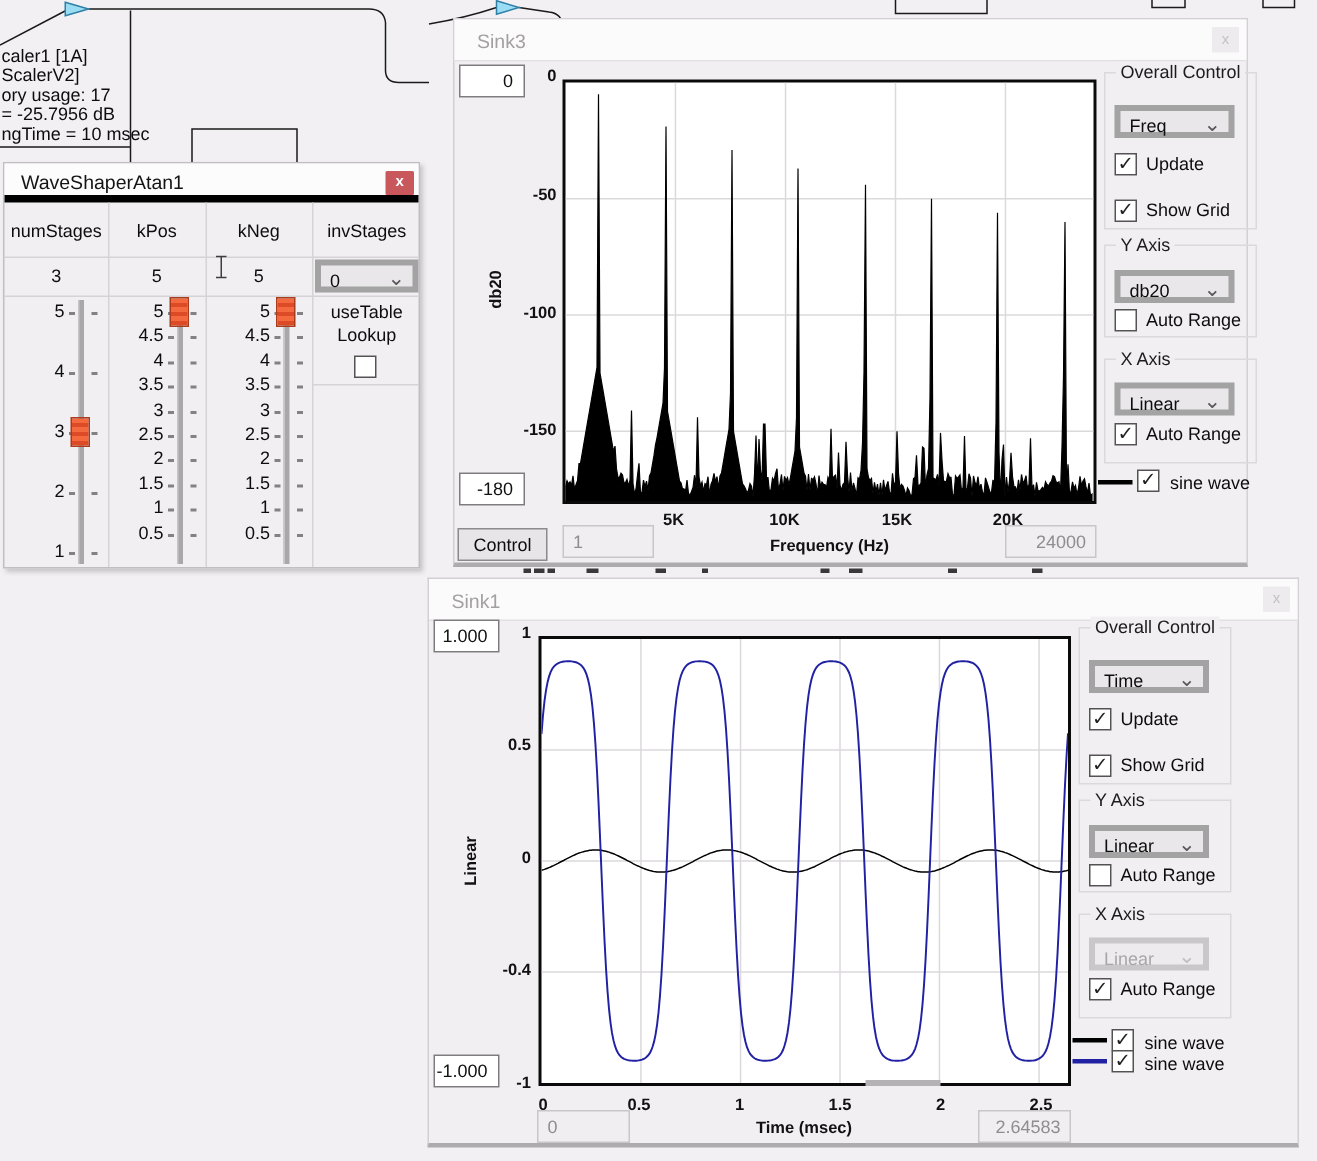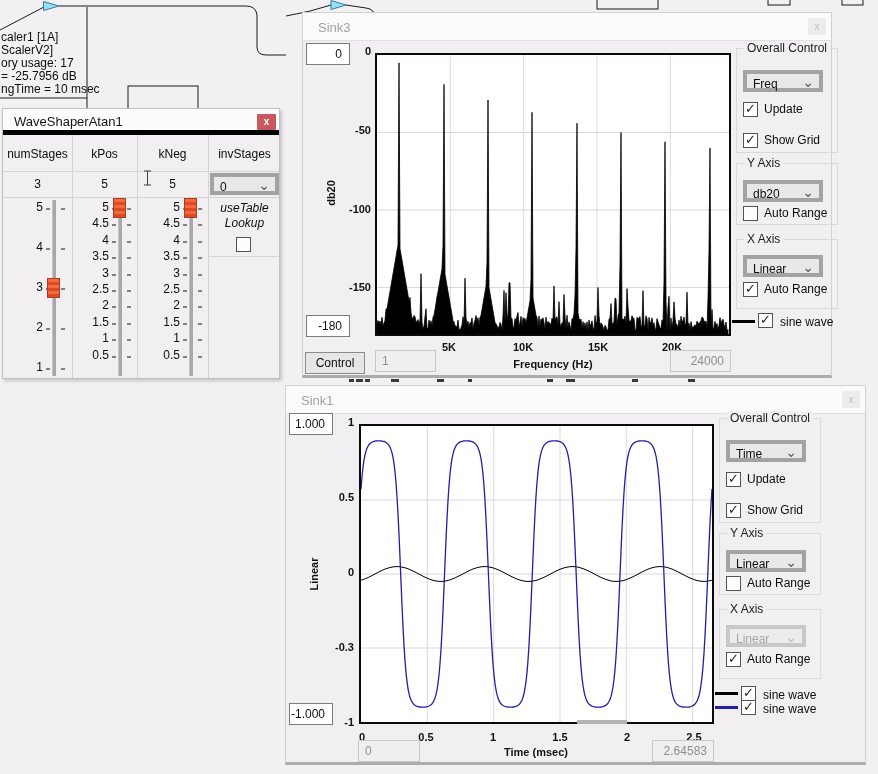--- a/index.html
+++ b/index.html
@@ -53,21 +53,21 @@
   .vsep { position:absolute; width:1px; background:#d6d3d6; top:26px; bottom:0; }
   .hsep { position:absolute; height:1px; background:#d6d3d6; }
   .col-head { position:absolute; top:38px; font-size:12px; text-align:center; color:#0d0d0d; }
   .col-val { position:absolute; top:68px; font-size:12px; text-align:center; color:#0d0d0d; }
   .slider-col { position:absolute; inset:0; pointer-events:none; }
   .sl-label { position:absolute; font-size:12px; text-align:right; color:#0d0d0d; }
   .sl-dash { position:absolute; width:4px; height:2px; background:#848184; }
   .sl-track { position:absolute; width:4px; background:#aaa7aa; border-left:1px solid #c8c5c8; }
   .sl-handle { position:absolute; width:13px; height:20px; border:1px solid #a83c1e;
                background:repeating-linear-gradient(180deg,#f5693f 0 3px,#dd4b26 3px 6px); pointer-events:auto; }
-  .lookup { position:absolute; left:205px; top:92px; width:73px; font-size:12px; text-align:center; line-height:15px; color:#0d0d0d;font-style:italic; }
+  .lookup { position:absolute; left:205px; top:92px; width:73px; font-size:12px; text-align:center; line-height:15px; color:#0d0d0d; }
 </style>
 </head>
 <body>
 
 <div id="stage">
 
   <svg id="bg-svg" width="878" height="774">
     <path d="M0,30 L44,7" stroke="#1a1a1a" fill="none"></path>
     <path d="M59,6 H246 Q256,6 257,15 V47 Q257,55 266,55 H286" stroke="#1a1a1a" fill="none"></path>
     <path d="M87,7 V120" stroke="#1a1a1a" fill="none"></path>
@@ -207,21 +207,21 @@
           <path d="M66.3,0V296M132.7,0V296M199.0,0V296M265.3,0V296M331.7,0V296M0,74.0H351M0,148.0H351M0,222.0H351" fill="none" stroke="#dbd9db" stroke-width="1"></path>
           <path d="M0,154.2L1,153.9L2,153.6L3,153.2L4,152.8L5,152.4L6,152.0L7,151.5L8,151.1L9,150.6L10,150.1L11,149.6L12,149.0L13,148.5L14,148.0L15,147.5L16,146.9L17,146.4L18,145.9L19,145.4L20,144.9L21,144.4L22,144.0L23,143.5L24,143.1L25,142.7L26,142.4L27,142.1L28,141.8L29,141.5L30,141.3L31,141.1L32,140.9L33,140.8L34,140.7L35,140.6L36,140.6L37,140.6L38,140.7L39,140.8L40,140.9L41,141.1L42,141.3L43,141.5L44,141.8L45,142.1L46,142.5L47,142.8L48,143.2L49,143.6L50,144.1L51,144.5L52,145.0L53,145.5L54,146.0L55,146.5L56,147.0L57,147.6L58,148.1L59,148.6L60,149.1L61,149.7L62,150.2L63,150.7L64,151.2L65,151.6L66,152.1L67,152.5L68,152.9L69,153.3L70,153.7L71,154.0L72,154.3L73,154.5L74,154.8L75,155.0L76,155.1L77,155.3L78,155.3L79,155.4L80,155.4L81,155.4L82,155.3L83,155.2L84,155.1L85,154.9L86,154.7L87,154.4L88,154.2L89,153.8L90,153.5L91,153.1L92,152.7L93,152.3L94,151.9L95,151.4L96,150.9L97,150.4L98,149.9L99,149.4L100,148.9L101,148.4L102,147.8L103,147.3L104,146.8L105,146.3L106,145.8L107,145.3L108,144.8L109,144.3L110,143.9L111,143.4L112,143.0L113,142.6L114,142.3L115,142.0L116,141.7L117,141.4L118,141.2L119,141.0L120,140.9L121,140.7L122,140.7L123,140.6L124,140.6L125,140.6L126,140.7L127,140.8L128,141.0L129,141.1L130,141.4L131,141.6L132,141.9L133,142.2L134,142.5L135,142.9L136,143.3L137,143.7L138,144.2L139,144.6L140,145.1L141,145.6L142,146.1L143,146.6L144,147.2L145,147.7L146,148.2L147,148.7L148,149.3L149,149.8L150,150.3L151,150.8L152,151.3L153,151.7L154,152.2L155,152.6L156,153.0L157,153.4L158,153.7L159,154.1L160,154.4L161,154.6L162,154.8L163,155.0L164,155.2L165,155.3L166,155.4L167,155.4L168,155.4L169,155.4L170,155.3L171,155.2L172,155.0L173,154.8L174,154.6L175,154.4L176,154.1L177,153.8L178,153.4L179,153.0L180,152.6L181,152.2L182,151.8L183,151.3L184,150.8L185,150.3L186,149.8L187,149.3L188,148.8L189,148.2L190,147.7L191,147.2L192,146.7L193,146.1L194,145.6L195,145.1L196,144.7L197,144.2L198,143.7L199,143.3L200,142.9L201,142.6L202,142.2L203,141.9L204,141.6L205,141.4L206,141.1L207,141.0L208,140.8L209,140.7L210,140.6L211,140.6L212,140.6L213,140.6L214,140.7L215,140.8L216,141.0L217,141.2L218,141.4L219,141.7L220,142.0L221,142.3L222,142.6L223,143.0L224,143.4L225,143.8L226,144.3L227,144.8L228,145.2L229,145.7L230,146.3L231,146.8L232,147.3L233,147.8L234,148.4L235,148.9L236,149.4L237,149.9L238,150.4L239,150.9L240,151.4L241,151.9L242,152.3L243,152.7L244,153.1L245,153.5L246,153.8L247,154.1L248,154.4L249,154.7L250,154.9L251,155.1L252,155.2L253,155.3L254,155.4L255,155.4L256,155.4L257,155.3L258,155.3L259,155.1L260,155.0L261,154.8L262,154.6L263,154.3L264,154.0L265,153.7L266,153.3L267,152.9L268,152.5L269,152.1L270,151.6L271,151.2L272,150.7L273,150.2L274,149.7L275,149.2L276,148.6L277,148.1L278,147.6L279,147.0L280,146.5L281,146.0L282,145.5L283,145.0L284,144.5L285,144.1L286,143.6L287,143.2L288,142.8L289,142.5L290,142.1L291,141.8L292,141.5L293,141.3L294,141.1L295,140.9L296,140.8L297,140.7L298,140.6L299,140.6L300,140.6L301,140.7L302,140.8L303,140.9L304,141.0L305,141.2L306,141.5L307,141.7L308,142.0L309,142.4L310,142.7L311,143.1L312,143.5L313,144.0L314,144.4L315,144.9L316,145.4L317,145.9L318,146.4L319,146.9L320,147.4L321,148.0L322,148.5L323,149.0L324,149.5L325,150.1L326,150.6L327,151.0L328,151.5L329,152.0L330,152.4L331,152.8L332,153.2L333,153.6L334,153.9L335,154.2L336,154.5L337,154.7L338,154.9L339,155.1L340,155.2L341,155.3L342,155.4L343,155.4L344,155.4L345,155.3L346,155.2L347,155.1L348,154.9L349,154.7L350,154.5L351,154.2" fill="none" stroke="#000000" stroke-width="1"></path>
           <path d="M0,63.2L1,50.8L2,41.3L3,34.2L4,29.0L5,25.1L6,22.3L7,20.2L8,18.7L9,17.6L10,16.8L11,16.2L12,15.7L13,15.4L14,15.2L15,15.0L16,14.9L17,14.8L18,14.8L19,14.8L20,14.9L21,15.1L22,15.3L23,15.5L24,15.9L25,16.5L26,17.2L27,18.1L28,19.4L29,21.2L30,23.6L31,26.9L32,31.4L33,37.5L34,45.8L35,56.7L36,70.7L37,88.0L38,108.6L39,131.6L40,155.7L41,179.2L42,200.8L43,219.4L44,234.6L45,246.6L46,255.7L47,262.6L48,267.6L49,271.3L50,274.0L51,276.0L52,277.4L53,278.5L54,279.3L55,279.9L56,280.3L57,280.6L58,280.9L59,281.0L60,281.1L61,281.2L62,281.2L63,281.2L64,281.1L65,280.9L66,280.7L67,280.4L68,280.0L69,279.5L70,278.7L71,277.7L72,276.4L73,274.5L74,272.0L75,268.6L76,263.9L77,257.5L78,249.0L79,237.7L80,223.3L81,205.5L82,184.6L83,161.4L84,137.3L85,113.9L86,92.7L87,74.5L88,59.7L89,48.1L90,39.3L91,32.7L92,27.9L93,24.3L94,21.7L95,19.8L96,18.4L97,17.4L98,16.6L99,16.1L100,15.6L101,15.3L102,15.1L103,14.9L104,14.9L105,14.8L106,14.8L107,14.9L108,15.0L109,15.1L110,15.3L111,15.6L112,16.1L113,16.6L114,17.4L115,18.4L116,19.8L117,21.7L118,24.4L119,27.9L120,32.8L121,39.4L122,48.3L123,59.9L124,74.8L125,93.0L126,114.3L127,137.7L128,161.8L129,184.9L130,205.8L131,223.6L132,237.9L133,249.2L134,257.7L135,264.0L136,268.7L137,272.1L138,274.6L139,276.4L140,277.7L141,278.7L142,279.5L143,280.0L144,280.4L145,280.7L146,280.9L147,281.1L148,281.2L149,281.2L150,281.2L151,281.1L152,281.0L153,280.9L154,280.6L155,280.3L156,279.9L157,279.3L158,278.5L159,277.4L160,276.0L161,274.0L162,271.2L163,267.5L164,262.5L165,255.6L166,246.4L167,234.4L168,219.1L169,200.4L170,178.8L171,155.3L172,131.2L173,108.2L174,87.7L175,70.4L176,56.5L177,45.6L178,37.4L179,31.3L180,26.8L181,23.6L182,21.2L183,19.4L184,18.1L185,17.2L186,16.5L187,15.9L188,15.5L189,15.3L190,15.1L191,14.9L192,14.8L193,14.8L194,14.8L195,14.9L196,15.0L197,15.2L198,15.4L199,15.7L200,16.2L201,16.8L202,17.6L203,18.7L204,20.3L205,22.3L206,25.2L207,29.0L208,34.3L209,41.4L210,51.0L211,63.4L212,79.1L213,98.2L214,120.1L215,143.8L216,167.8L217,190.5L218,210.7L219,227.6L220,241.1L221,251.6L222,259.5L223,265.3L224,269.6L225,272.8L226,275.1L227,276.8L228,278.0L229,278.9L230,279.6L231,280.1L232,280.5L233,280.8L234,281.0L235,281.1L236,281.2L237,281.2L238,281.2L239,281.1L240,281.0L241,280.8L242,280.6L243,280.2L244,279.7L245,279.1L246,278.2L247,277.1L248,275.5L249,273.4L250,270.4L251,266.4L252,260.9L253,253.5L254,243.6L255,230.8L256,214.6L257,195.2L258,173.0L259,149.1L260,125.2L261,102.7L262,83.0L263,66.5L264,53.4L265,43.3L266,35.7L267,30.1L268,25.9L269,22.9L270,20.7L271,19.0L272,17.8L273,17.0L274,16.3L275,15.8L276,15.5L277,15.2L278,15.0L279,14.9L280,14.8L281,14.8L282,14.8L283,14.9L284,15.0L285,15.2L286,15.5L287,15.8L288,16.3L289,17.0L290,17.9L291,19.1L292,20.7L293,23.0L294,26.0L295,30.2L296,35.9L297,43.6L298,53.8L299,67.1L300,83.7L301,103.5L302,126.0L303,150.0L304,173.8L305,196.0L306,215.3L307,231.3L308,244.0L309,253.8L310,261.1L311,266.6L312,270.5L313,273.4L314,275.6L315,277.1L316,278.3L317,279.1L318,279.8L319,280.2L320,280.6L321,280.8L322,281.0L323,281.1L324,281.2L325,281.2L326,281.2L327,281.1L328,281.0L329,280.8L330,280.5L331,280.1L332,279.6L333,278.9L334,278.0L335,276.7L336,275.0L337,272.7L338,269.5L339,265.1L340,259.2L341,251.2L342,240.6L343,227.0L344,210.0L345,189.7L346,167.0L347,142.9L348,119.2L349,97.4L350,78.5L351,62.9" fill="none" stroke="#2121a3" stroke-width="1.3"></path>
         </svg>
     </div>
     <div style="position:absolute;left:291px;top:334px;width:50px;height:4px;background:#b5b2b5"></div>
 
     <span class="tick y" style="left:28px;top:30px">1</span>
     <span class="tick y" style="left:28px;top:105px">0.5</span>
     <span class="tick y" style="left:28px;top:180px">0</span>
-    <span class="tick y" style="left:28px;top:255px">-0.3</span>
+    <span class="tick y" style="left:28px;top:255px">-0.4</span>
     <span class="tick y" style="left:28px;top:330px">-1</span>
     <span class="tick x" style="left:51px;top:345px">0</span>
     <span class="tick x" style="left:115px;top:345px">0.5</span>
     <span class="tick x" style="left:182px;top:345px">1</span>
     <span class="tick x" style="left:249px;top:345px">1.5</span>
     <span class="tick x" style="left:316px;top:345px">2</span>
     <span class="tick x" style="left:383px;top:345px">2.5</span>
     <div class="axis-label rot" style="left:28px;top:188px">Linear</div>
     <div class="axis-label" style="left:150px;top:360px;width:200px">Time (msec)</div>
 

